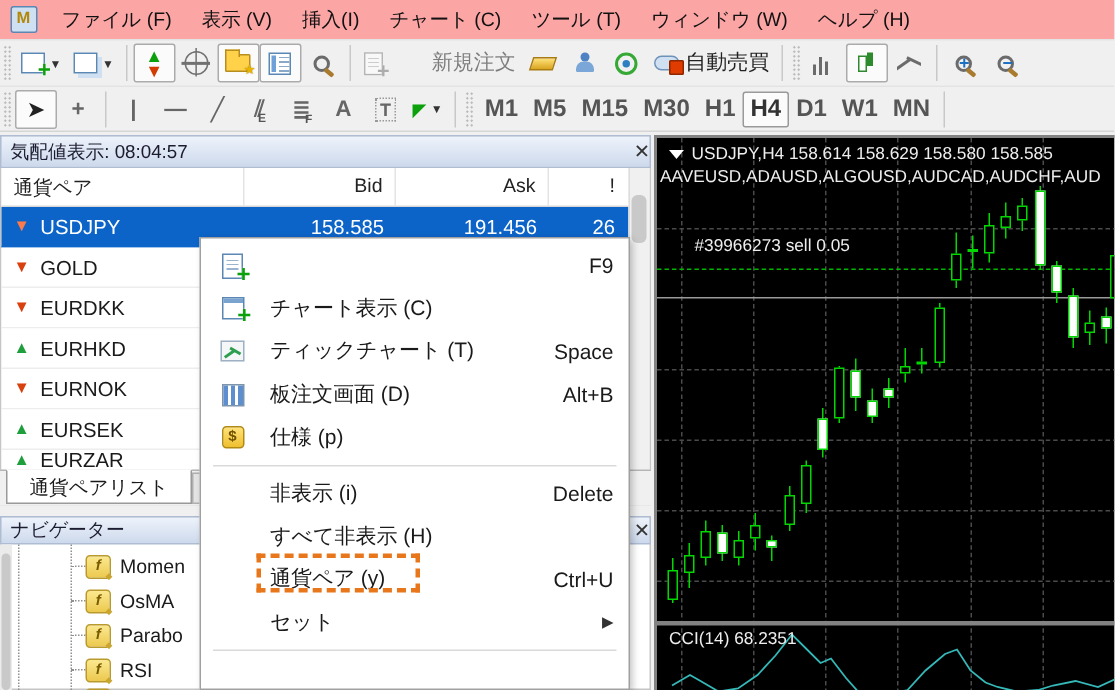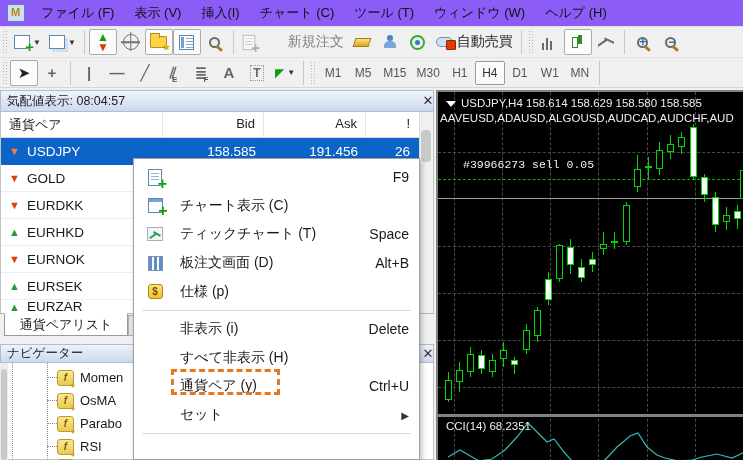--- a/index.html
+++ b/index.html
@@ -1,36 +1,36 @@
 <!DOCTYPE html>
 <html><head>
 <meta charset="utf-8">
 <style>
   * { margin:0; padding:0; box-sizing:border-box; }
   html,body { width:743px; height:460px; overflow:hidden; }
   body { position:relative; background:#f0f0f0; font-family:"Liberation Sans","DejaVu Sans",sans-serif; color:#1a1a1a; font-size:13px; }
   .abs { position:absolute; }
 
   
-  #menubar { left:0; top:0; width:743px; height:26px; background:#8b5cf6; display:flex; align-items:center; }
+  #menubar { left:0; top:0; width:743px; height:26px; background:#fca5a5; display:flex; align-items:center; }
   .appicon { width:18px; height:18px; margin:0 6px 0 7px; background:#cfe0f2; border:1px solid #5b87b5; border-radius:2px; position:relative; }
   .appicon::after { content:"M"; position:absolute; left:3px; top:1px; font-size:11px; color:#b4890a; font-weight:bold; }
   .menu-item { padding:4px 10px; font-size:13px; color:#111; }
 
   
   .toolbar { left:0; background:#f0f0f0; display:flex; align-items:center; }
   #toolbar1 { top:26px; width:743px; height:31px; border-top:1px solid #e3e3e3; }
   #toolbar2 { top:57px; width:743px; height:31px; border-top:1px solid #e3e3e3; border-bottom:1px solid #d5d5d5; }
   .grip { width:6px; height:24px; margin:0 2px; background-image:radial-gradient(#b5b5b5 30%, transparent 32%); background-size:3px 3px; }
   .tbtn { height:26px; min-width:28px; display:flex; align-items:center; justify-content:center; padding:0 3px; border:1px solid transparent; border-radius:2px; position:relative; }
   .tbtn.pressed { background:#fbfbfb; border-color:#ababab; }
   .tbtn.disabled { opacity:.55; filter:grayscale(1);gap:28px; }
   .tsep { width:1px; height:24px; background:#c8c8c8; margin:0 4px; }
   .drop { font-size:8px; color:#333; margin-left:3px; }
-  .tf { min-width:30px; height:24px; display:flex; align-items:center; justify-content:center; color:#555; font-size:12px; font-weight:normal; border:1px solid transparent; border-radius:2px; padding:0 4px; }
+  .tf { min-width:30px; height:24px; display:flex; align-items:center; justify-content:center; color:#555; font-size:16px; font-weight:bold; border:1px solid transparent; border-radius:2px; padding:0 4px; }
   .tf.active { background:#fbfbfb; border-color:#9a9a9a; color:#333; }
   .tlabel { font-size:14px; color:#222; margin-left:4px; }
 
   
   .i-box { width:16px; height:14px; border:1px solid #5b87b5; background:#fff; position:relative; }
   .i-plus::after { content:"+"; position:absolute; right:-5px; bottom:-7px; color:#0ca00c; font-weight:bold; font-size:15px; text-shadow:0 0 1px #fff; }
   .i-updown { font-size:12px; line-height:10px; display:flex; flex-direction:column; }
   .i-updown .u { color:#0ca00c; } .i-updown .d { color:#d43b00; }
   .i-cross { width:16px; height:16px; border:1.5px solid #707070; border-radius:50%; position:relative; }
   .i-cross::before,.i-cross::after { content:""; position:absolute; background:#707070; }
@@ -444,21 +444,21 @@
       <div class="candle-body" style="left: 302px; top: 78px; height: 29px; background: rgb(0, 0, 0); border-color: rgb(0, 216, 0);"></div>
       <div class="" style="position: absolute; left: 0px; top: 322px; width: 307px; height: 3px; background: rgb(130, 130, 130);"></div>
       <svg width="307" height="370" style="position: absolute; left: 0px; top: 0px; pointer-events: none;">
         <polyline points="10,365 22,358 29,362 41,369 54,367 67,358 79,345 90,331 99,340 109,350 116,347 126,360 134,369 144,370 159,370 167,368 179,355 192,344 200,341 209,355 219,363 227,366 240,369 254,368 264,365 279,362 294,366 307,360" fill="none" stroke="#35b8b8" stroke-width="1.2"></polyline>
       </svg>
     </div>
   <div class="chart-text" style="left:8px; top:5px;">
     <span class="tri-down"></span><span>USDJPY,H4  158.614 158.629 158.580 158.585</span>
   </div>
   <div class="chart-text" style="left:2px; top:20px;">AAVEUSD,ADAUSD,ALGOUSD,AUDCAD,AUDCHF,AUD</div>
-  <div class="chart-text" style="left:25px; top:66px;font-family:Liberation Mono, monospace;">#39966273 sell 0.05</div>
+  <div class="chart-text" style="left:25px; top:66px;">#39966273 sell 0.05</div>
   <div class="chart-text" style="left:8px; top:328px;">CCI(14) 68.2351</div>
 </div>
 
 <div id="ctx-menu" class="abs">
   <div class="ctx-item">
     <span class="ctx-ico">
         <span class="mi-doc"></span>
       </span>
     <span class="sc">F9</span>
   </div>

